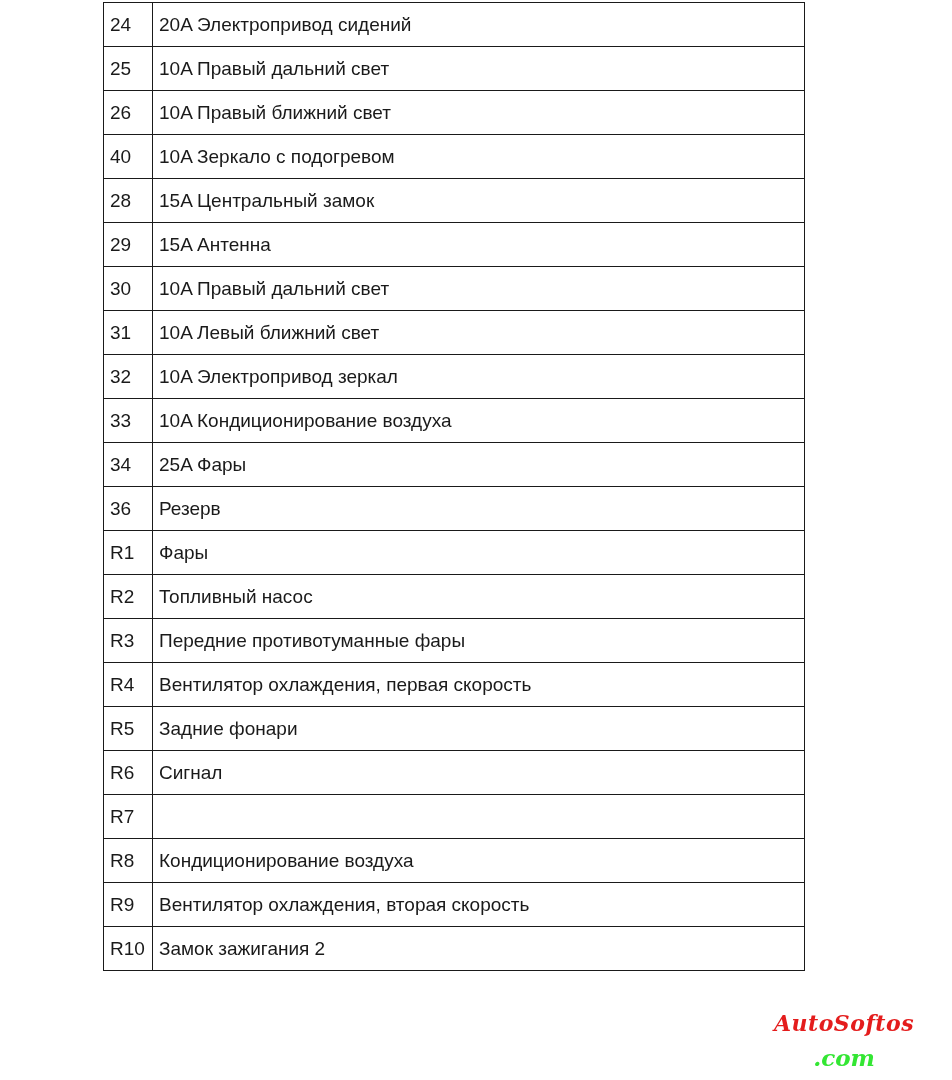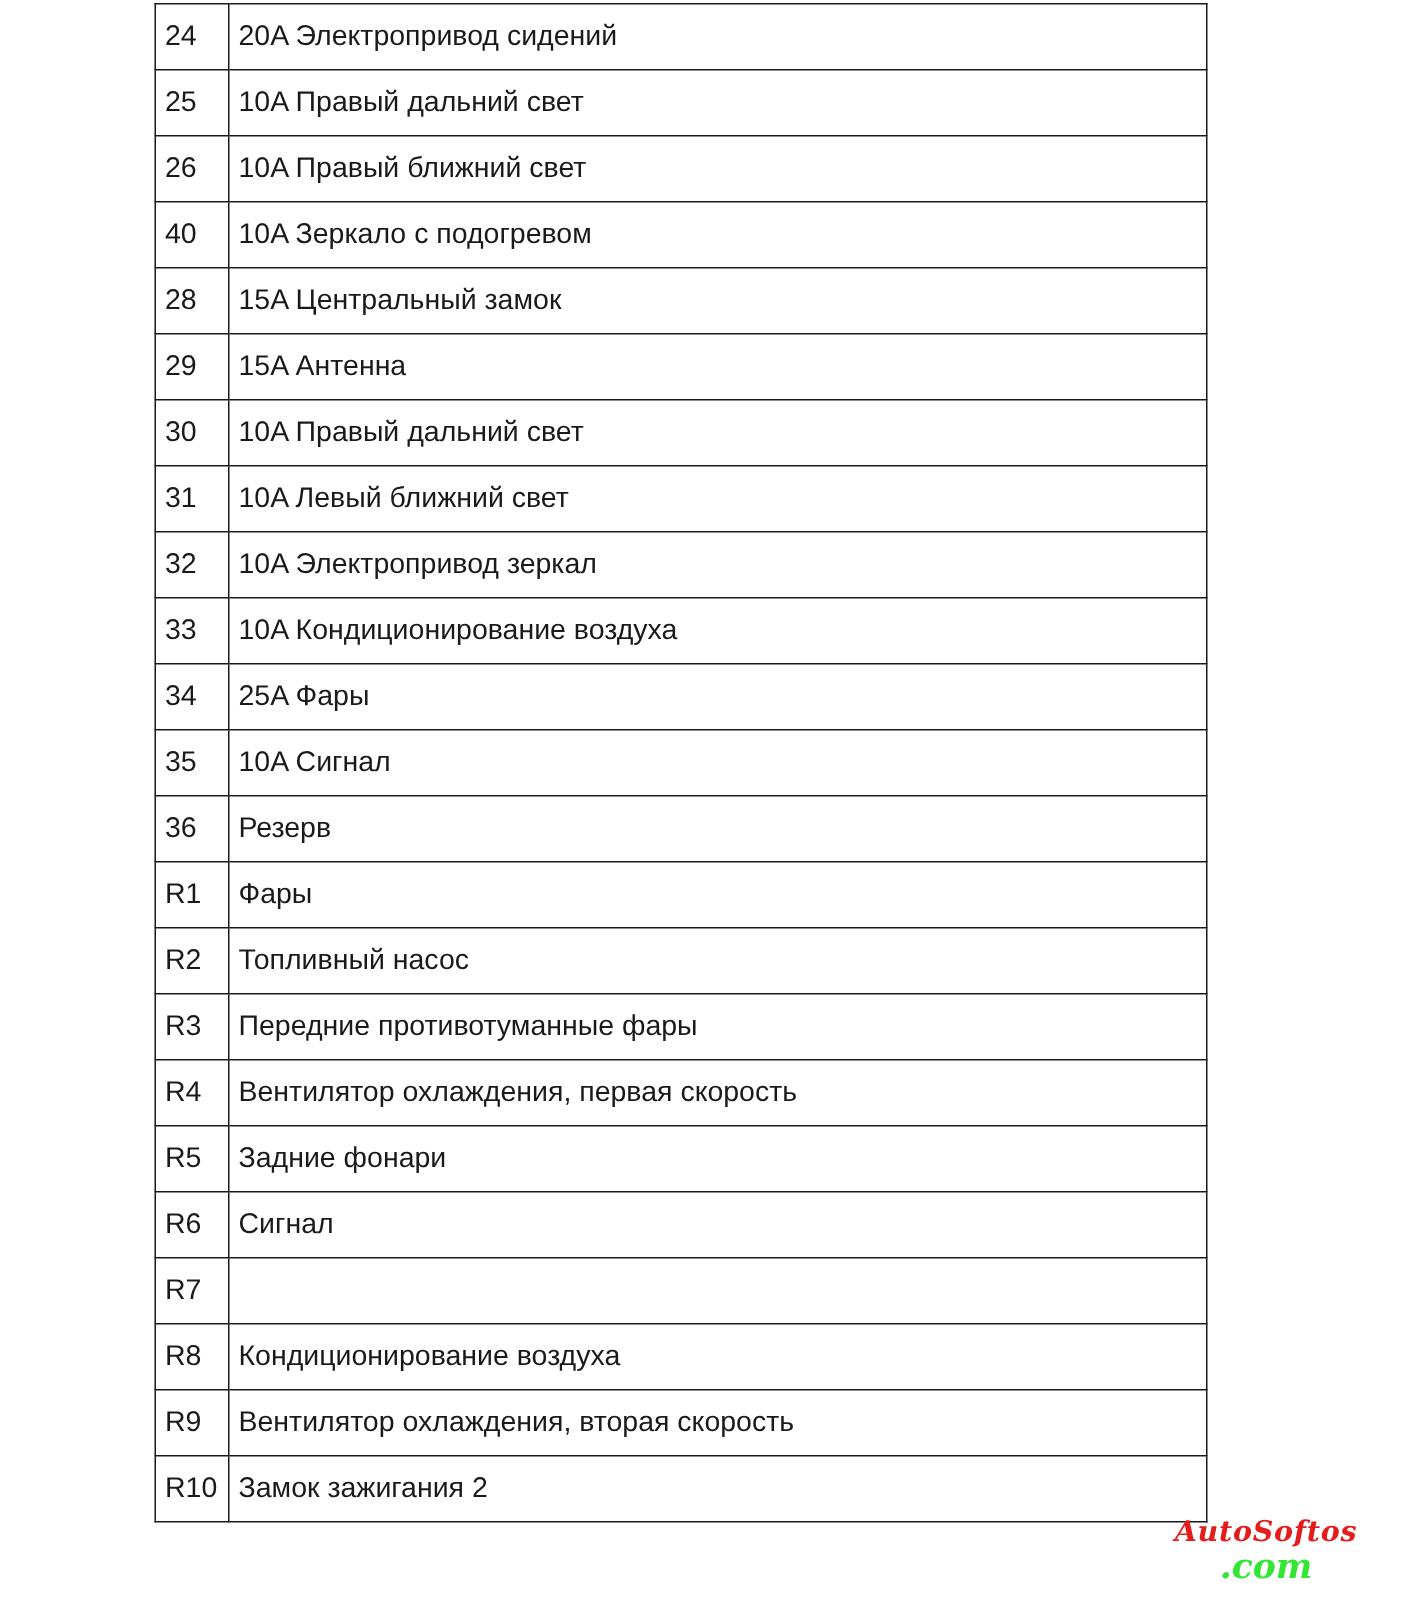--- a/index.html
+++ b/index.html
@@ -37,29 +37,29 @@
       top: 1012px;
       width: 200px;
       text-align: center;
       font-family: "DejaVu Serif", serif;
       font-weight: bold;
       line-height: 1;
     }
     .watermark .brand {
       display: block;
       color: #e41c1c;
-      font-size: 19px;
+      font-size: 22px;
       letter-spacing: 0.5px;
       font-style: italic;
     }
     .watermark .tld {
       display: block;
       color: #33e633;
       font-size: 23px;
-      margin-top: 2px;
+      margin-top: 12px;
       font-style: italic;
     }
   </style>
 </head>
 <body>
 
 <table class="fuse-table">
   <tbody id="table-body">
       <tr>
         <td class="num">24</td>
@@ -97,24 +97,20 @@
         <td class="num">32</td>
         <td class="desc">10A Электропривод зеркал</td>
       </tr>
       <tr>
         <td class="num">33</td>
         <td class="desc">10A Кондиционирование воздуха</td>
       </tr>
       <tr>
         <td class="num">34</td>
         <td class="desc">25A Фары</td>
-      </tr>
-      <tr>
-        <td class="num">35</td>
-        <td class="desc">10A Сигнал</td>
       </tr>
       <tr>
         <td class="num">36</td>
         <td class="desc">Резерв</td>
       </tr>
       <tr>
         <td class="num">R1</td>
         <td class="desc">Фары</td>
       </tr>
       <tr>

